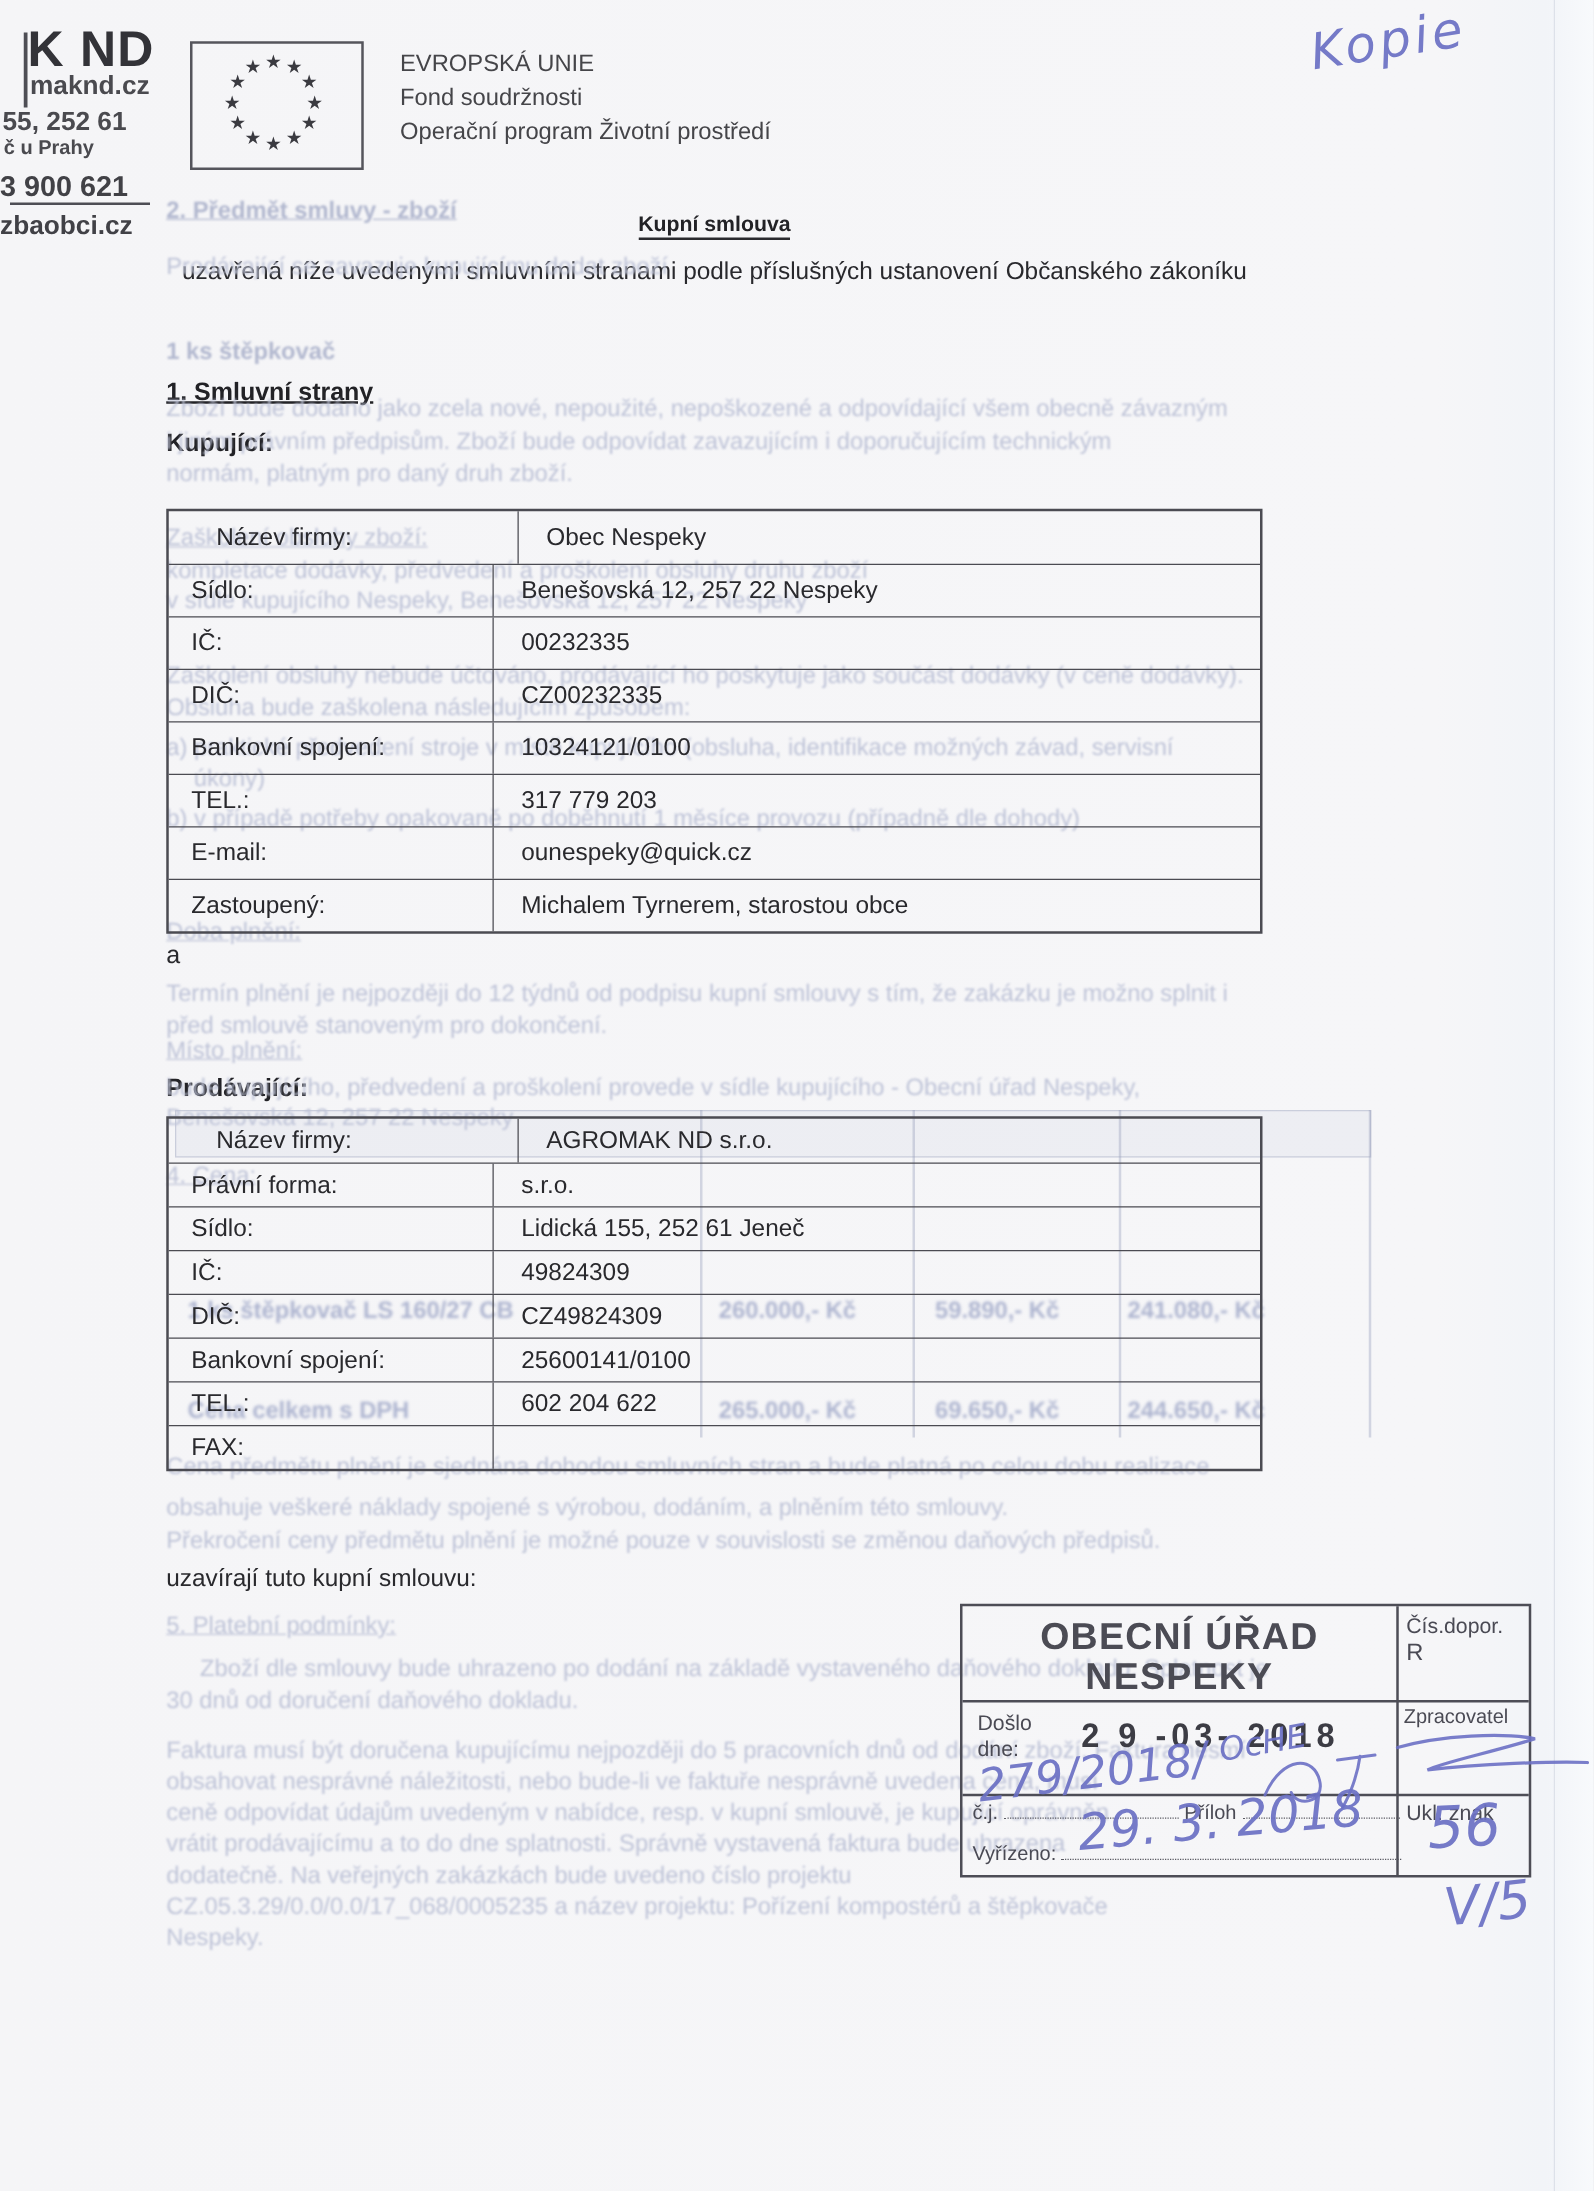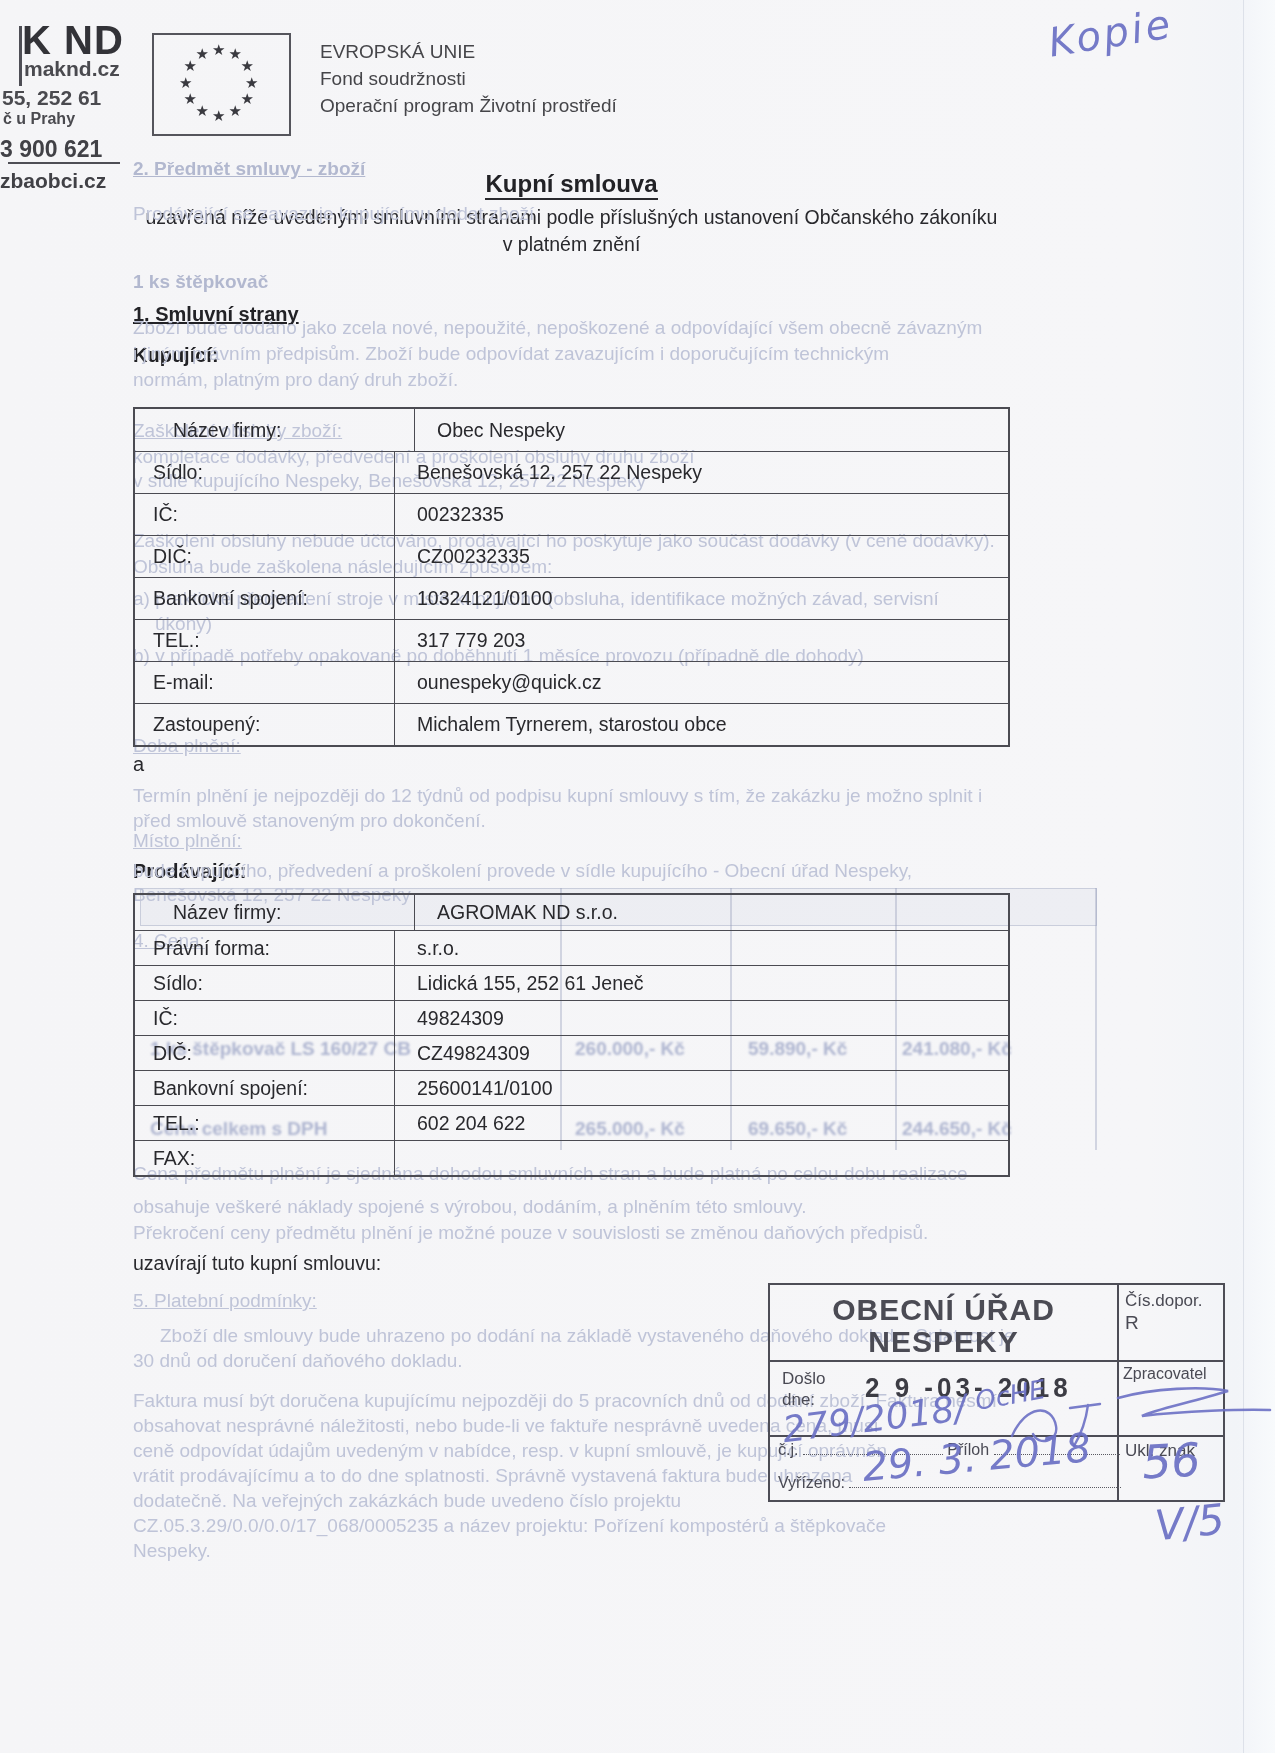--- a/index.html
+++ b/index.html
@@ -129,24 +129,23 @@
     </div>
   <div class="eu-txt" style="left:320px;top:38px;">
     <div>EVROPSKÁ UNIE</div>
     <div>Fond soudržnosti</div>
     <div>Operační program Životní prostředí</div>
   </div>
 
   <div class="hand" style="left:1048px;top:10px;font-size:40px;letter-spacing:3px;transform:rotate(-9deg);">Kopie</div>
 
   <div class="center-col" style="top:170px;">
-    <span class="t-bold underl" style="font-size:24px;">Kupní smlouva</span>
+    <span class="t-bold underl" style="font-size:17px;">Kupní smlouva</span>
   </div>
   <div class="center-col" style="top:206px;font-size:19.5px;">uzavřená níže uvedenými smluvními stranami podle příslušných ustanovení Občanského zákoníku</div>
-  <div class="center-col" style="top:233px;font-size:19.5px;">v platném znění</div>
 
   <div class="abs t-bold" style="left:133px;top:303px;font-size:20px;text-decoration:underline;">1. Smluvní strany</div>
   <div class="abs t-bold" style="left:133px;top:344px;font-size:20px;">Kupující:</div>
 
   <div class="tbl" id="buyer-tbl" style="top:407px;">
       <div class="tr" style="height: 42px;">
         <div class="tl">Název firmy:</div>
         <div class="tv">Obec Nespeky</div>
       </div>
       <div class="tr" style="height: 42px;">

